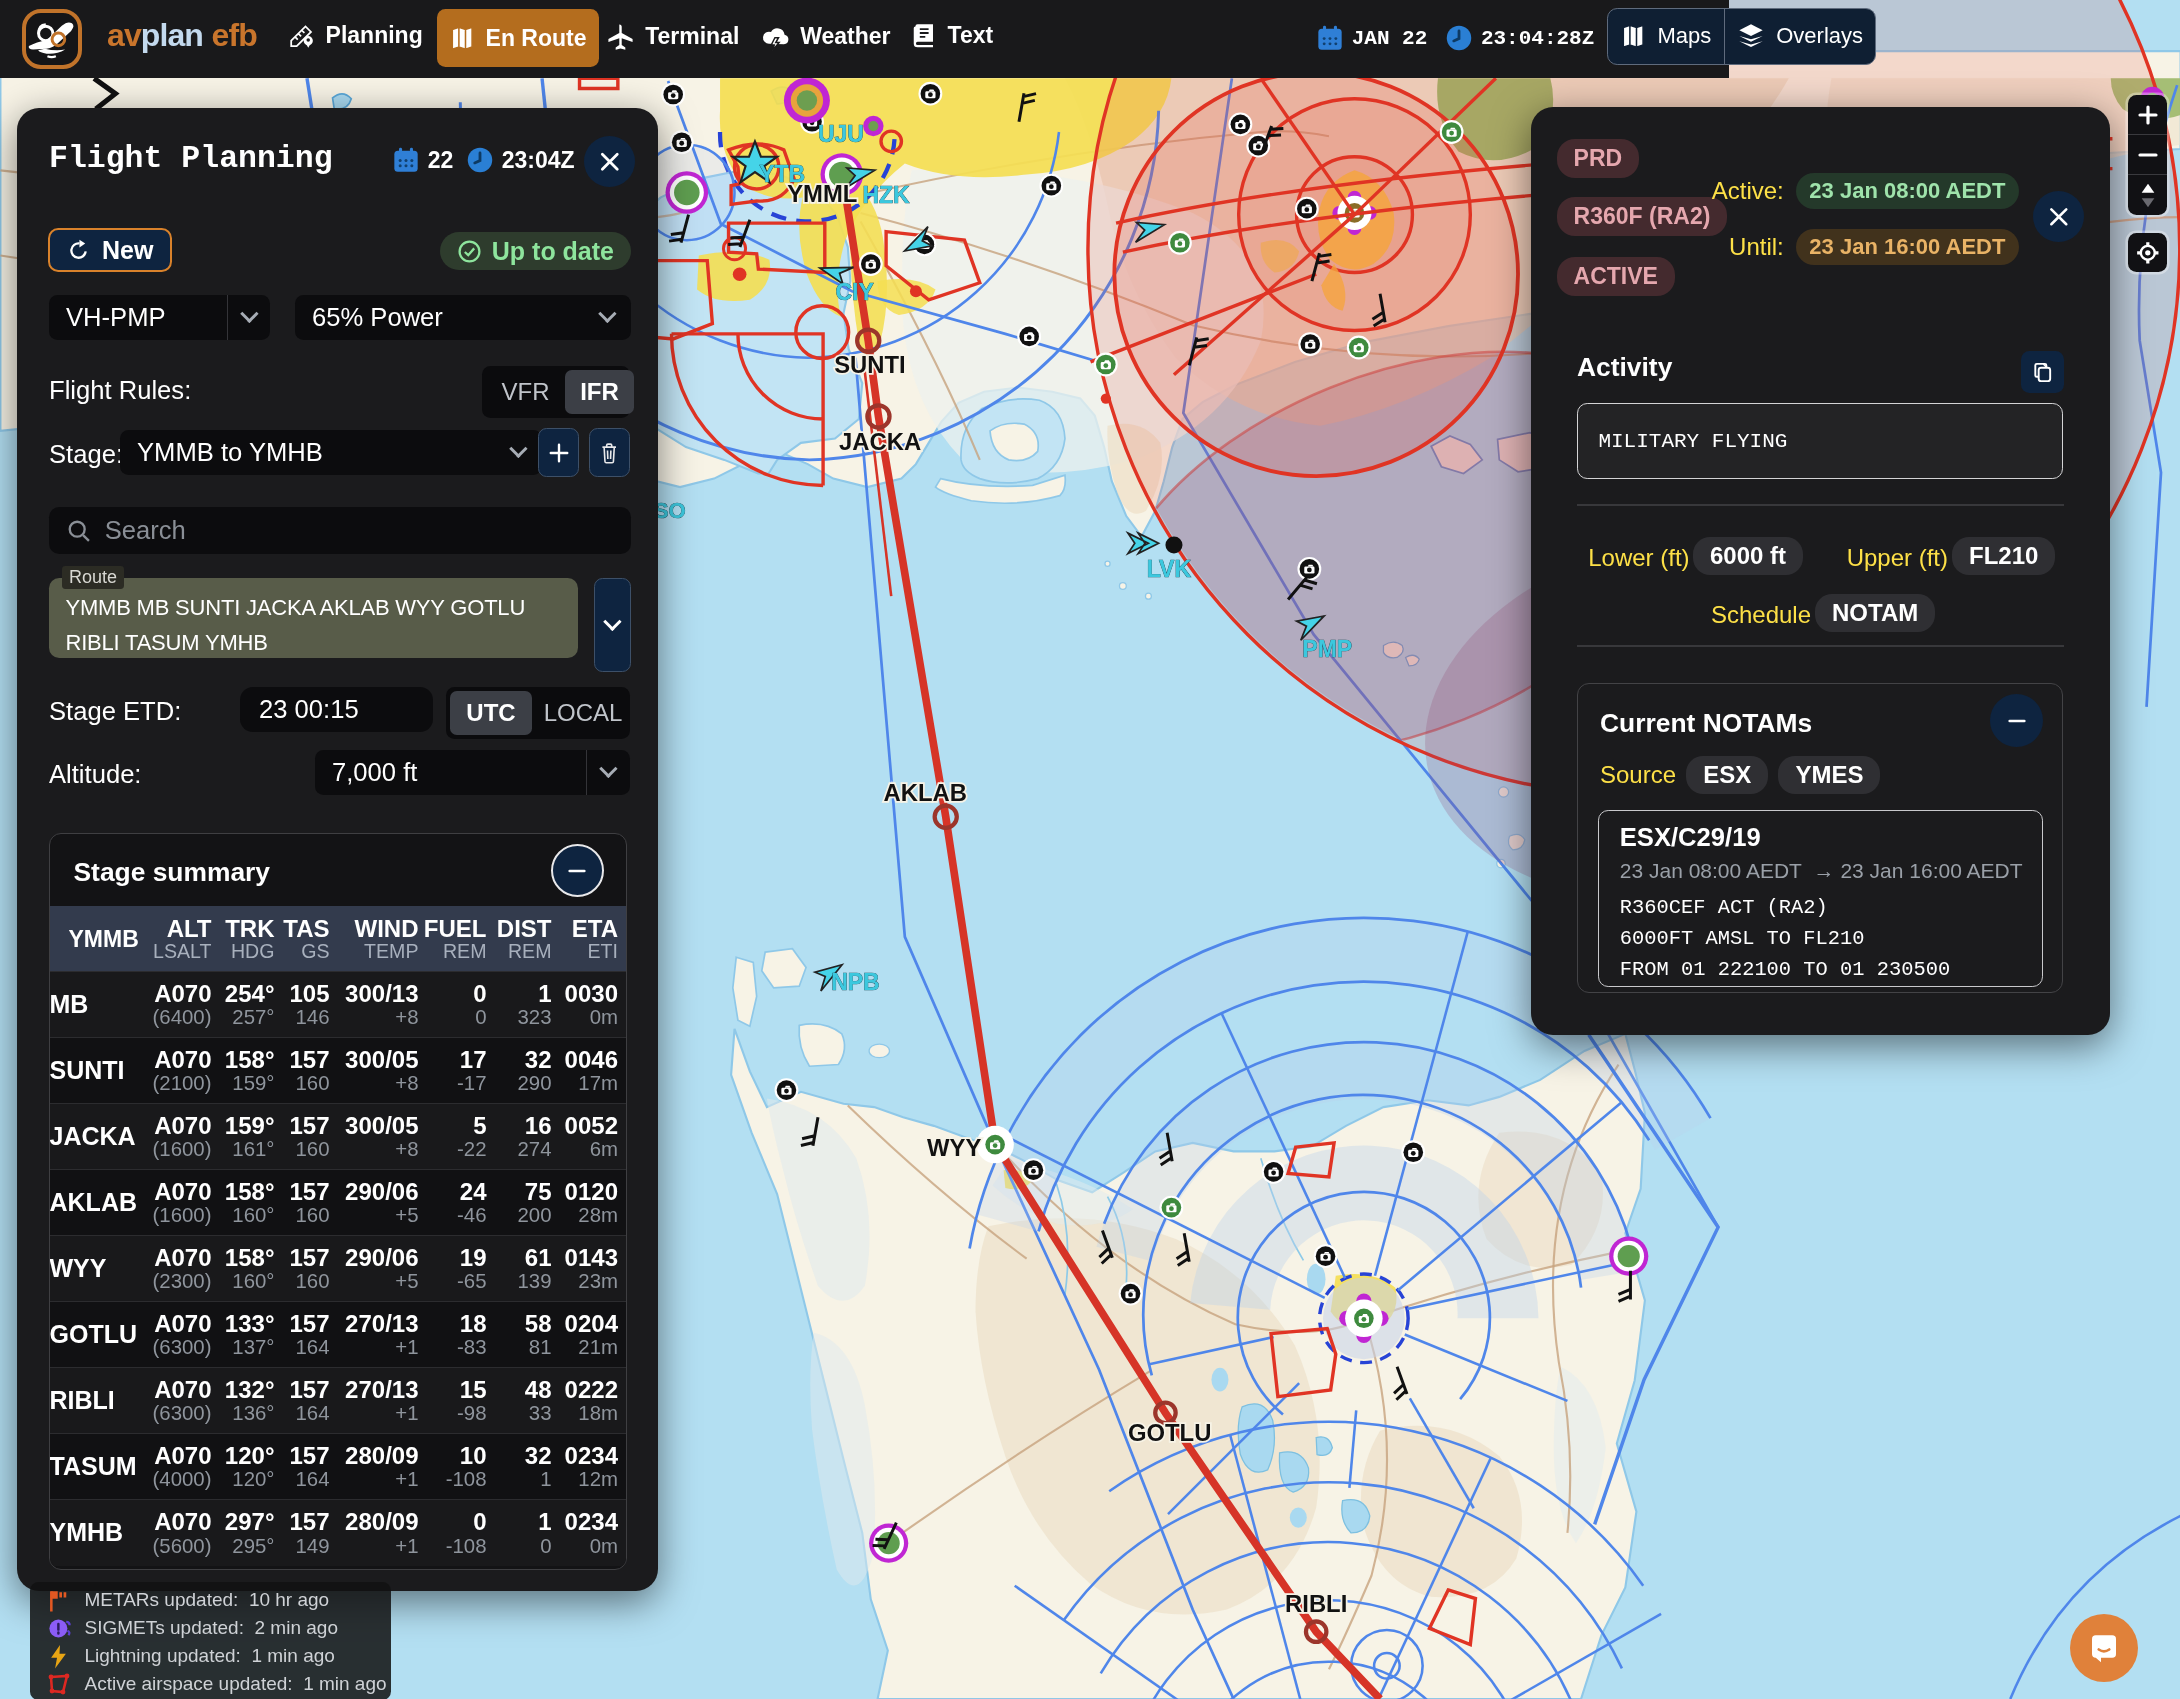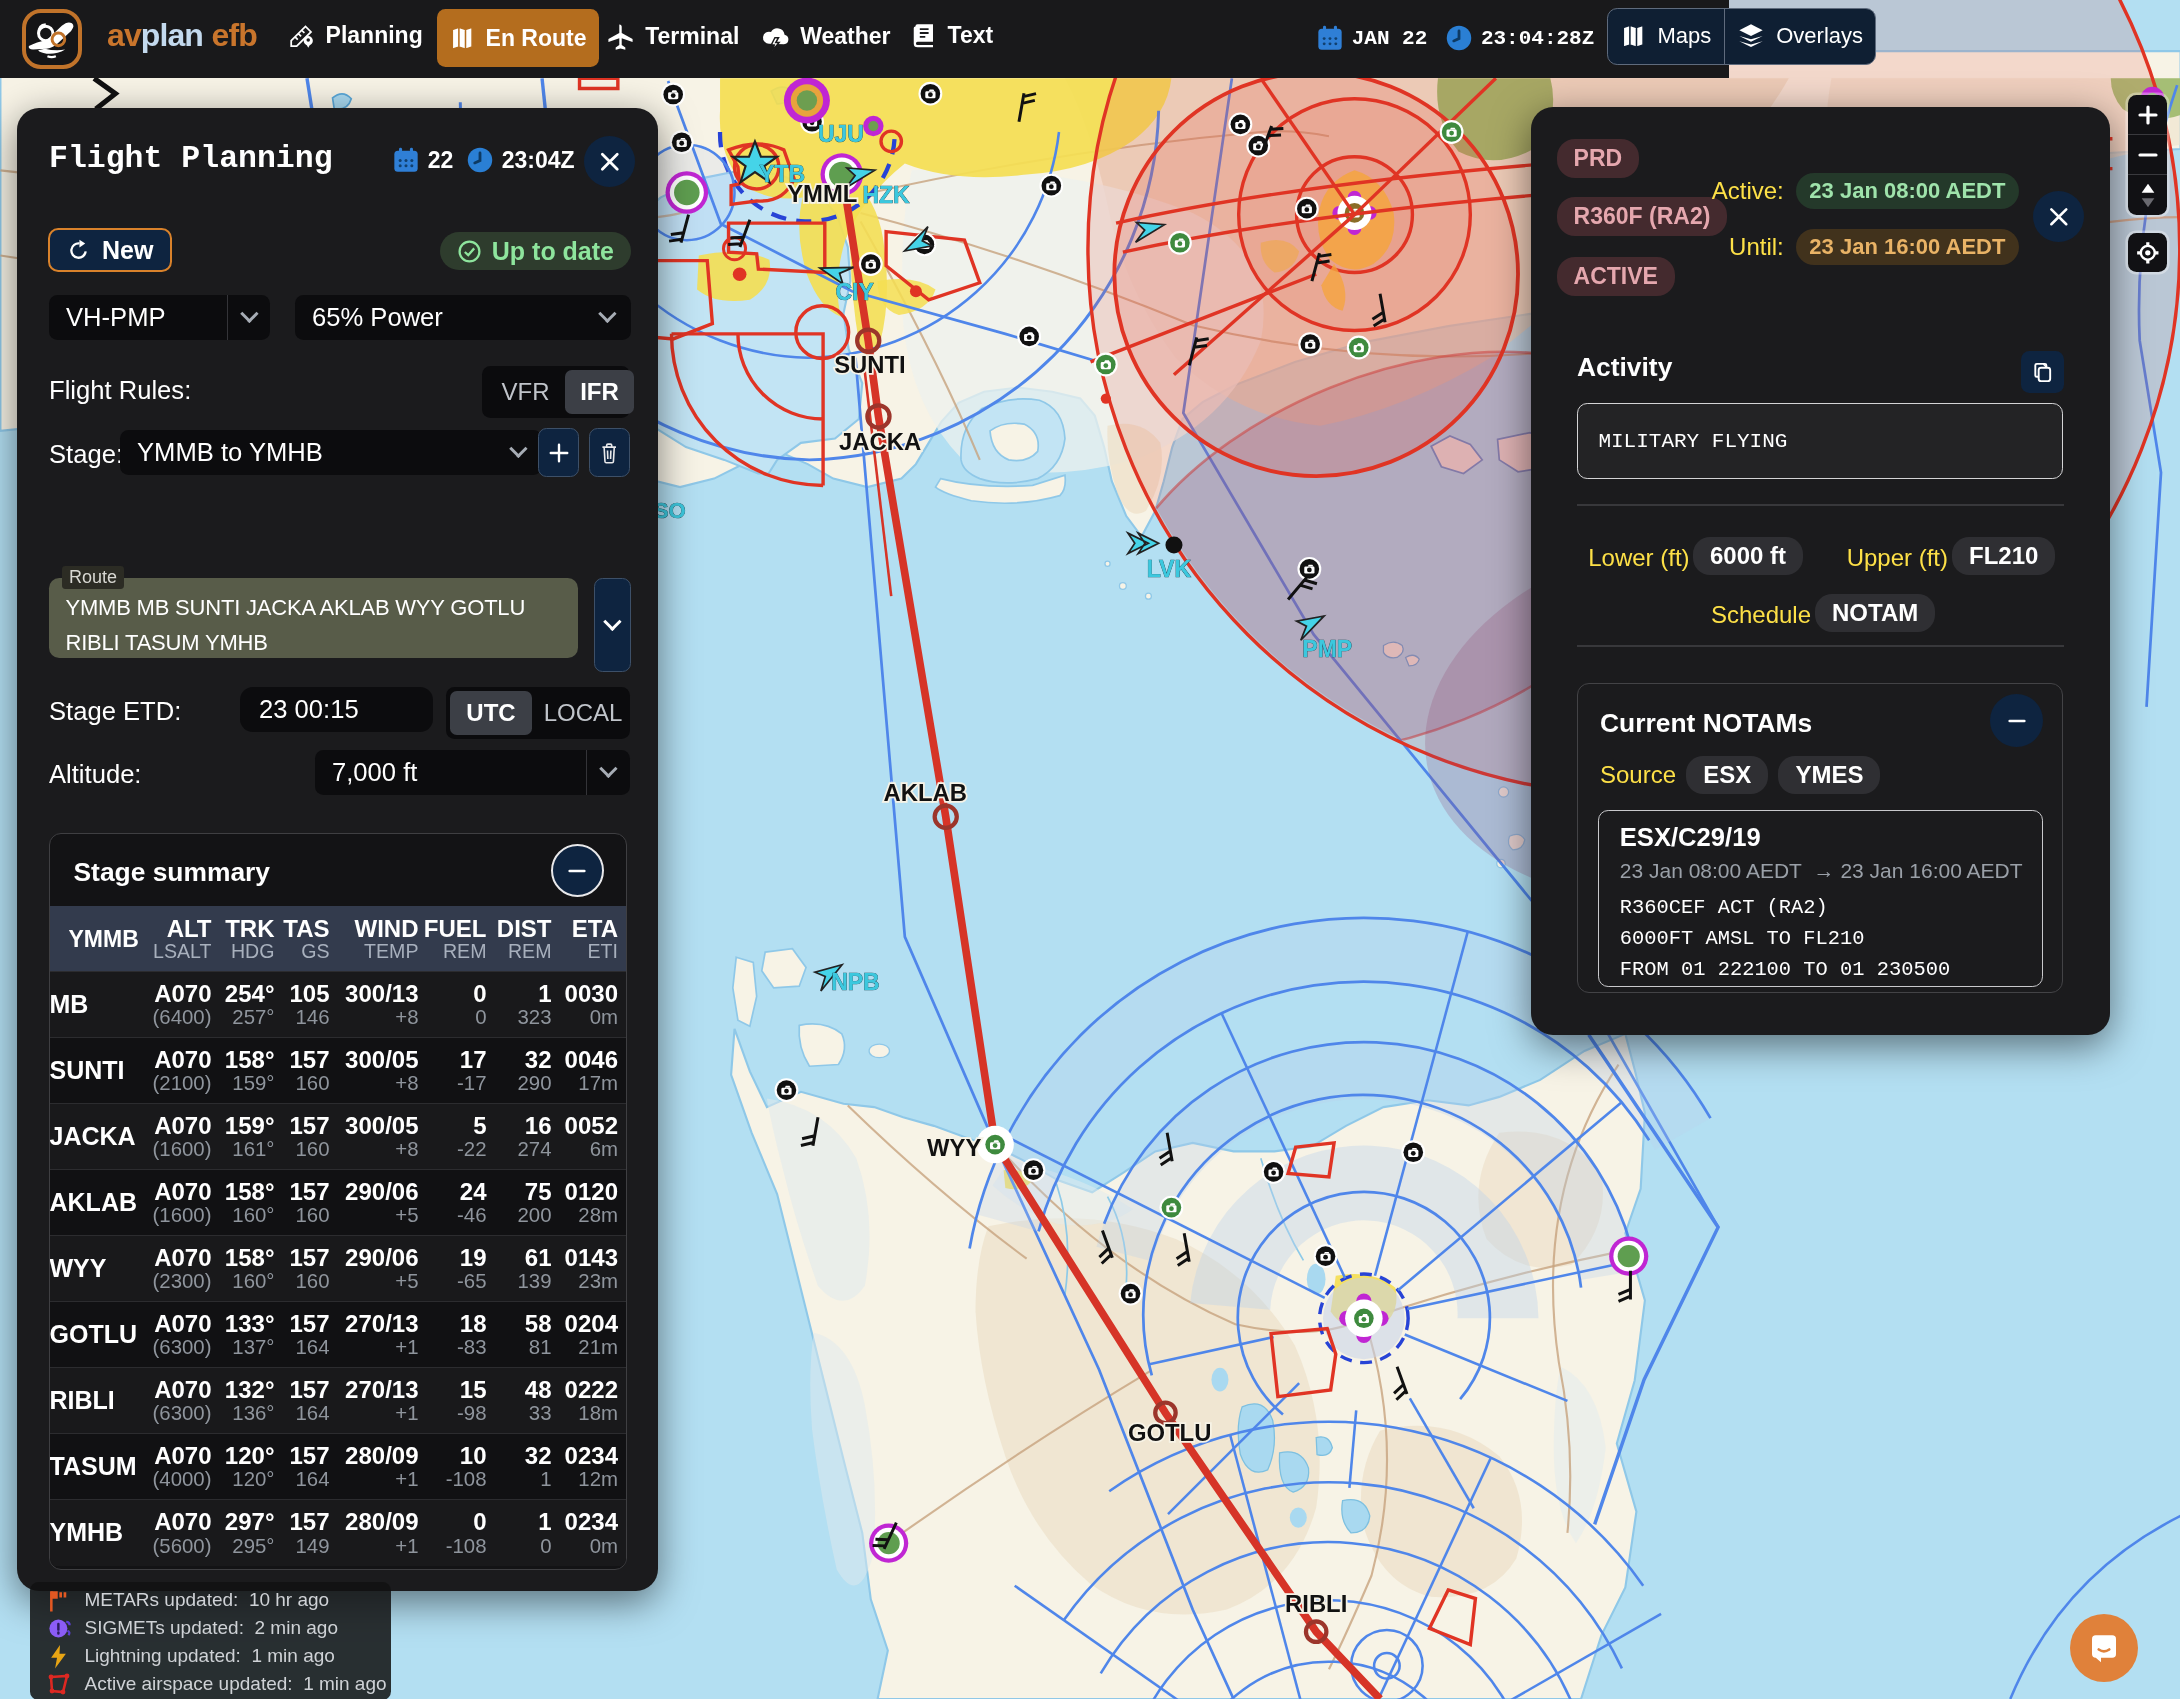--- a/index.html
+++ b/index.html
@@ -719,20 +719,27 @@
         <svg width="22" height="22" viewBox="0 0 24 24">
           <path d="M12 3 L12 21 M3 12 L21 12" stroke="#fff" stroke-width="2.6" stroke-linecap="round"></path>
         </svg>
       </div>
     <div class="abs navybtn" style="left:572px; top:320px;">
         <svg width="20.4" height="22" viewBox="0 0 24 26">
           <path d="M4 6 L20 6 M9 6 L9 4 Q9 2.5 10.5 2.5 L13.5 2.5 Q15 2.5 15 4 L15 6 M6 6 L7 23 Q7.1 24.5 8.6 24.5 L15.4 24.5 Q16.9 24.5 17 23 L18 6" fill="none" stroke="#e8e8ea" stroke-width="1.9"></path>
           <path d="M10 10 L10.4 20 M14 10 L13.6 20" stroke="#e8e8ea" stroke-width="1.9"></path>
         </svg>
       </div>
+    <div class="abs search" style="left:31.5px; top:399px; width:582px;">
+        <svg width="25.6" height="25.6" viewBox="0 0 24 24" fill="none" stroke="#8a8f96" stroke-width="2.2">
+          <circle cx="10.5" cy="10.5" r="7"></circle>
+          <path d="M16 16 L21.5 21.5"></path>
+        </svg>
+        <span>Search</span>
+      </div>
     <div class="abs" style="left:31.5px; top:470px; width:582px; height:94px;">
       <div class="route-label">Route</div>
       <div class="route">YMMB MB SUNTI JACKA AKLAB WYY GOTLU<br>RIBLI TASUM YMHB</div>
       <div class="rchev">
           <span class="chevron" style="border-color:#fff;"></span>
         </div>
     </div>
     <label class="abs fl" style="left:32px; top:589px;">Stage ETD:</label>
     <div class="abs inputbox" style="left:223px; top:579px; width:193px;">23 00:15</div>
     <div class="abs seg" style="left:429px; top:579px; width:184px; justify-content:space-between;">

